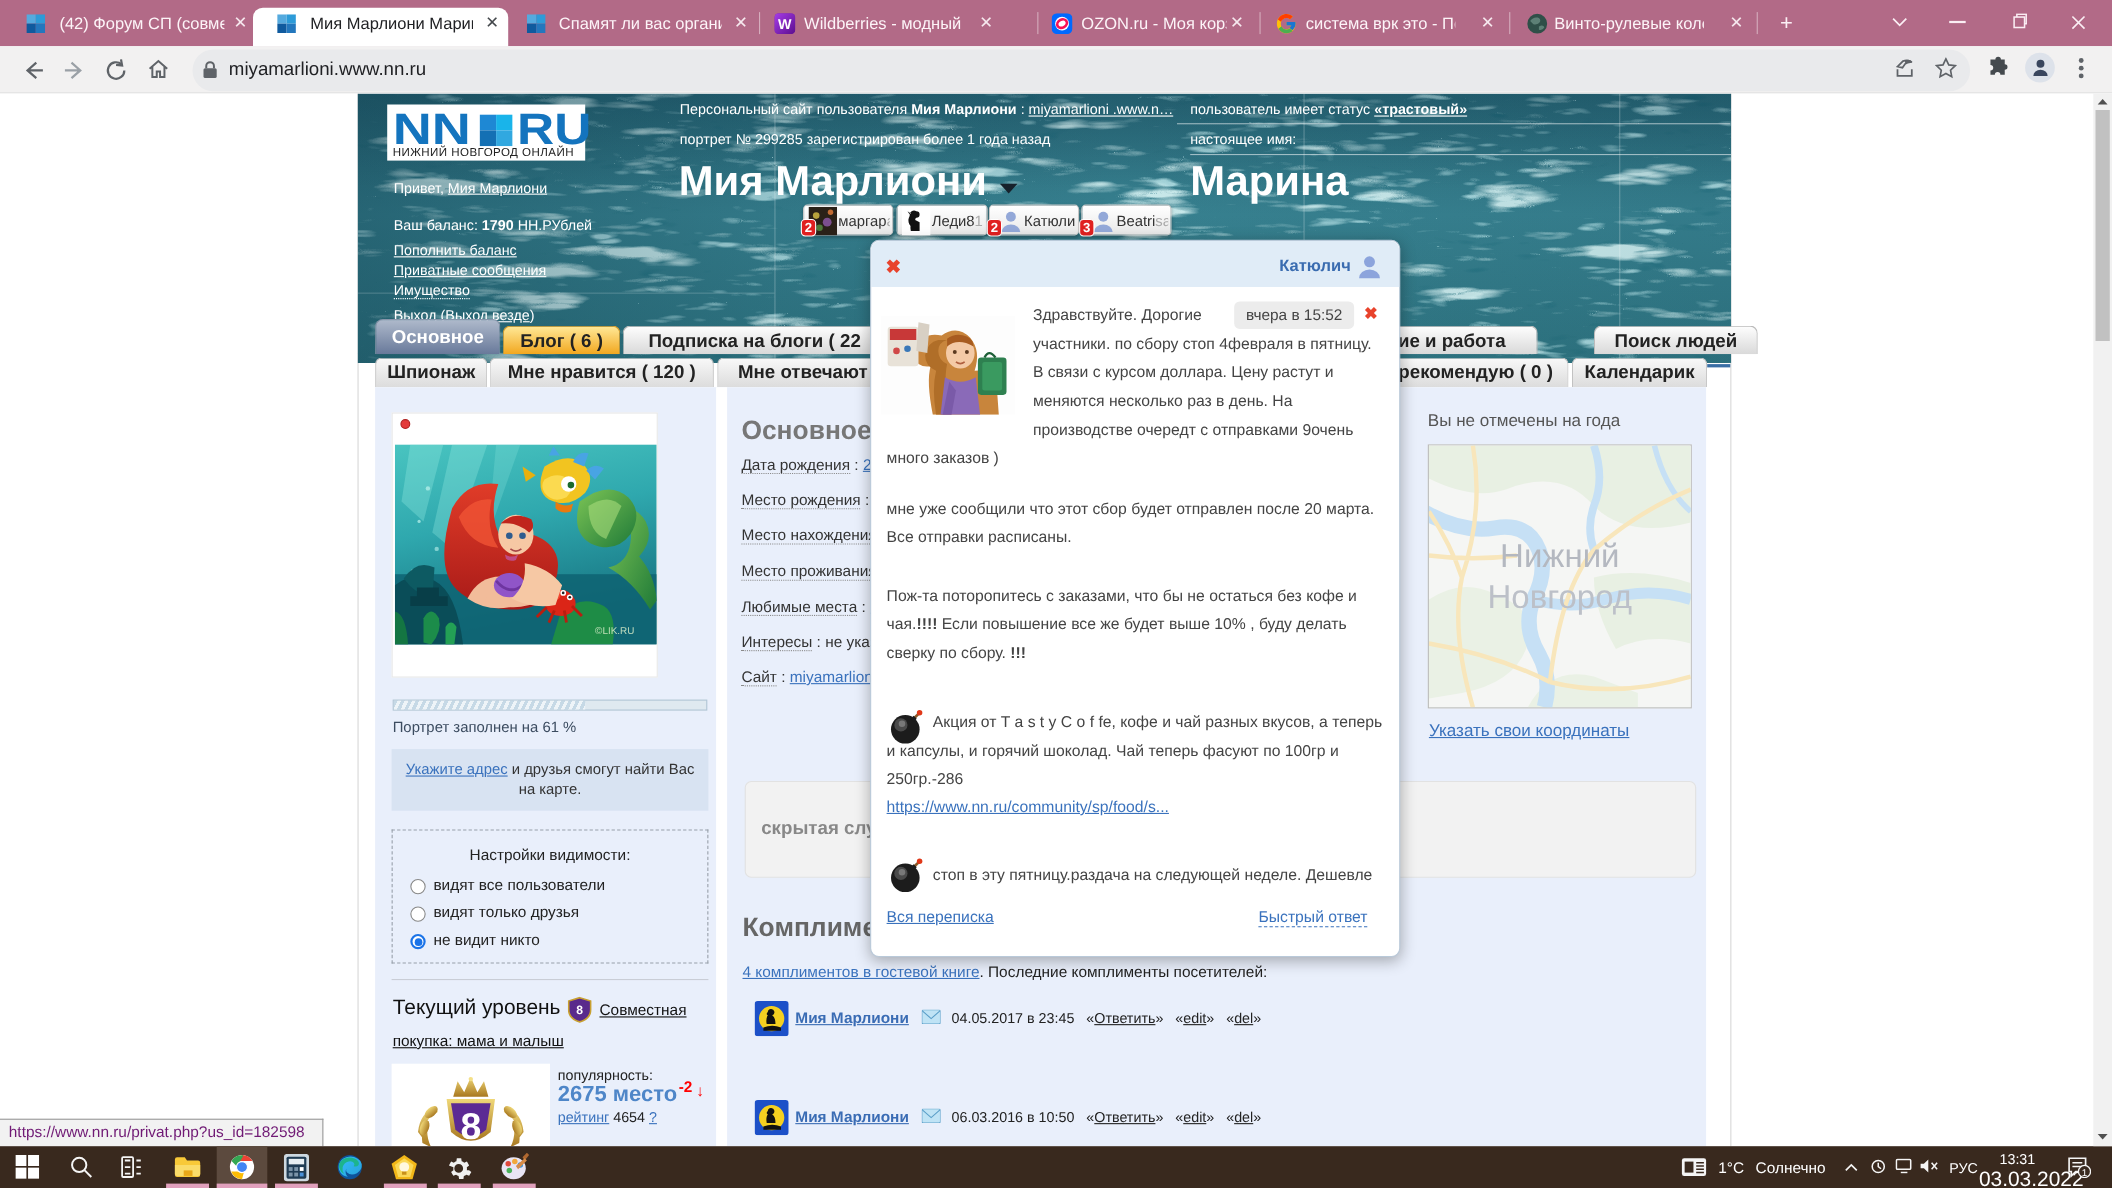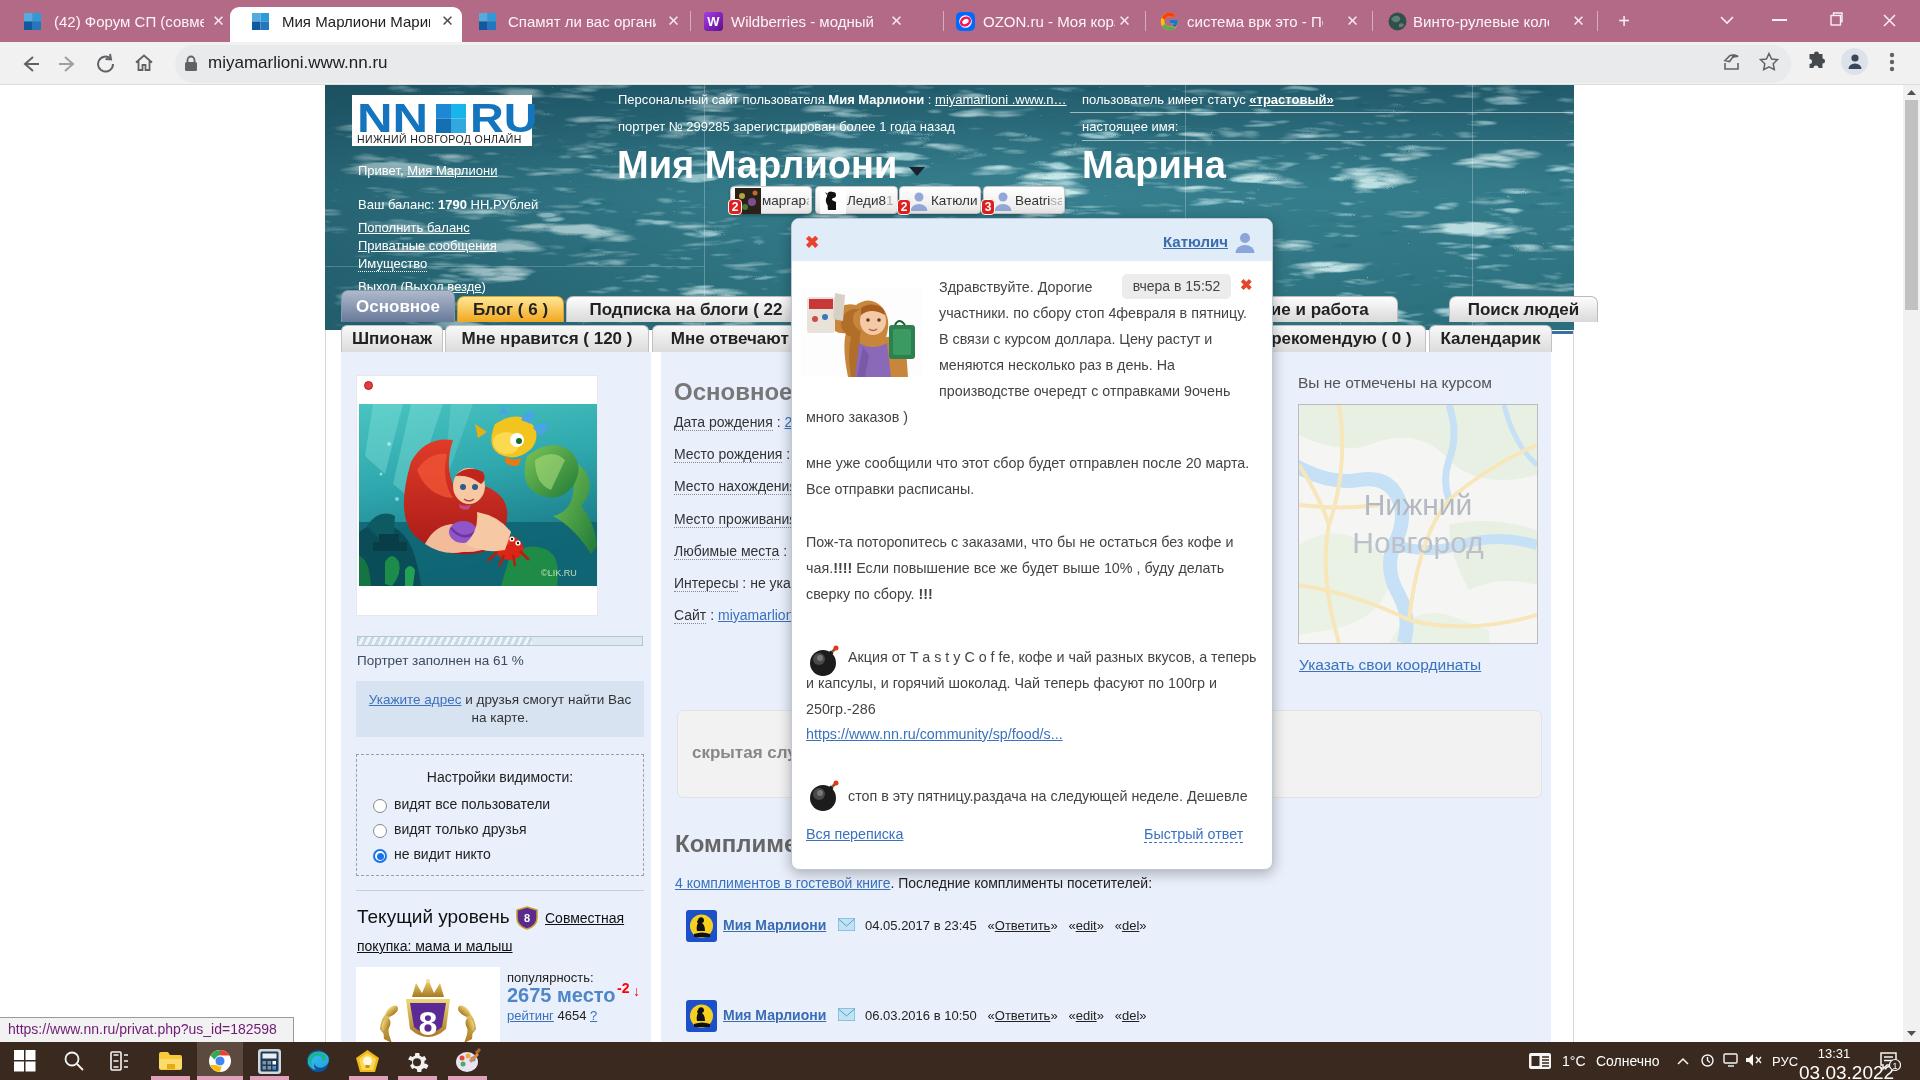--- a/index.html
+++ b/index.html
@@ -447,21 +447,21 @@
       <path d="M12 10 a3 3 0 1 1 4 3 q3 2 3 8 l-8 0 q-1-5 1-8 q-2-1 0-3Z" fill="#111"></path>
       <path d="M8 24 q8-3 16 0 l0 3 -16 0Z" fill="#111"></path>
     </svg>
 <div class="a" style="left:723px;top:922px;font-size:14px"><span style="color:#3a6cb4;font-weight:bold;text-decoration:underline">Мия Марлиони</span></div>
 <svg class="a" style="left:838px;top:923px" width="17" height="13">
       <rect width="17" height="13" rx="1.5" fill="#bfe3f5" stroke="#5a9ec8"></rect>
       <path d="M0.5 1 L8.5 8 L16.5 1" fill="none" stroke="#5a9ec8"></path>
     </svg>
 <div class="a" style="left:865px;top:923px;font-size:13px;color:#222">06.03.2016 в 10:50&nbsp;&nbsp;&nbsp;«<u>Ответить</u>»&nbsp;&nbsp;&nbsp;«<u>edit</u>»&nbsp;&nbsp;&nbsp;«<u>del</u>»</div>
 
-<div class="a" style="left:1298px;top:289px;font-size:15.5px;color:#555">Вы не отмечены на курсом</div>
+<div class="a" style="left:1298px;top:289px;font-size:15.5px;color:#555">Вы не отмечены на года</div>
 <div class="a" style="left:1298px;top:319px;width:240px;height:240px;border:1px solid #bbb;background:#f6f7f5">
 <svg width="238" height="238">
 <rect width="238" height="238" fill="#f3f4f1"></rect>
 <path d="M0 30 Q40 50 70 40 Q120 20 150 55 Q180 85 238 70 L238 0 L0 0 Z" fill="#e2ecdc"></path>
 <path d="M0 140 Q30 120 60 135 Q100 150 90 180 Q80 215 30 225 L0 230 Z" fill="#e4eede"></path>
 <path d="M150 120 Q190 110 238 125 L238 180 Q200 170 170 185 Q150 150 150 120Z" fill="#e2ecdc"></path>
 <path d="M90 238 Q110 200 150 210 L190 225 L190 238 Z" fill="#e4eede"></path>
 <path d="M-5 60 Q30 80 60 75 Q90 70 100 95 Q108 115 95 140 Q85 165 100 190 Q112 212 105 238" fill="none" stroke="#b6d8f2" stroke-width="14"></path>
 <path d="M95 140 Q130 150 160 140 Q200 128 238 140" fill="none" stroke="#b6d8f2" stroke-width="10"></path>
 <path d="M150 0 Q160 30 150 55 Q143 75 150 95" fill="none" stroke="#b6d8f2" stroke-width="7"></path>
@@ -471,21 +471,21 @@
         <text x="119" y="110" font-size="30" fill="#b4b8c0" text-anchor="middle" font-family="Liberation Sans">Нижний</text>
 <text x="119" y="148" font-size="30" fill="#bcc0c8" text-anchor="middle" font-family="Liberation Sans">Новгород</text>
 </svg>
 </div>
 <div class="a" style="left:1299px;top:571px;font-size:15.5px"><span class="lnk">Указать свои координаты</span></div>
 </div>
 
 <div class="a" id="popup">
 <div class="hd"></div>
 <div class="a redx" style="left:13px;top:13px;font-size:17px">✖</div>
-<div class="a" style="left:371px;top:14px;font-size:15px;font-weight:bold"><span style="color:#3a6cb0;text-decoration:underline">Катюлич</span></div>
+<div class="a" style="left:371px;top:14px;font-size:15px;font-weight:bold"><span style="color:#3a6cb0;">Катюлич</span></div>
 <svg class="a" style="left:441px;top:11px" width="24" height="24">
       <circle cx="12" cy="8" r="5" fill="#8ca4dc"></circle>
       <path d="M2.5 23 a9.5 8 0 0 1 19 0 Z" fill="#8ca4dc"></path>
     </svg>
 <svg class="a" style="left:9px;top:68px" width="122" height="90">
 <rect width="122" height="90" fill="#fdfdfd"></rect>
 <path d="M55 18 q14-10 26 2 q10 12 4 30 q16-2 20 12 l2 28 h-60 q-6-30 -2-44 q-12 2-16-10 q-2-12 10-16 q6-4 16-2Z" fill="#c8853c"></path>
 <path d="M52 22 q-10 2-12 14 q0 10 10 14 q-4 16 0 40 h14 q-8-28-4-46 q-8-4-8-12 q0-8 8-10Z" fill="#b06e28"></path>
 <ellipse cx="72" cy="34" rx="13" ry="14" fill="#f4caa6"></ellipse>
 <path d="M60 28 q10-8 24 0 q0-6-6-9 q-10-4-18 2Z" fill="#a85c20"></path>

